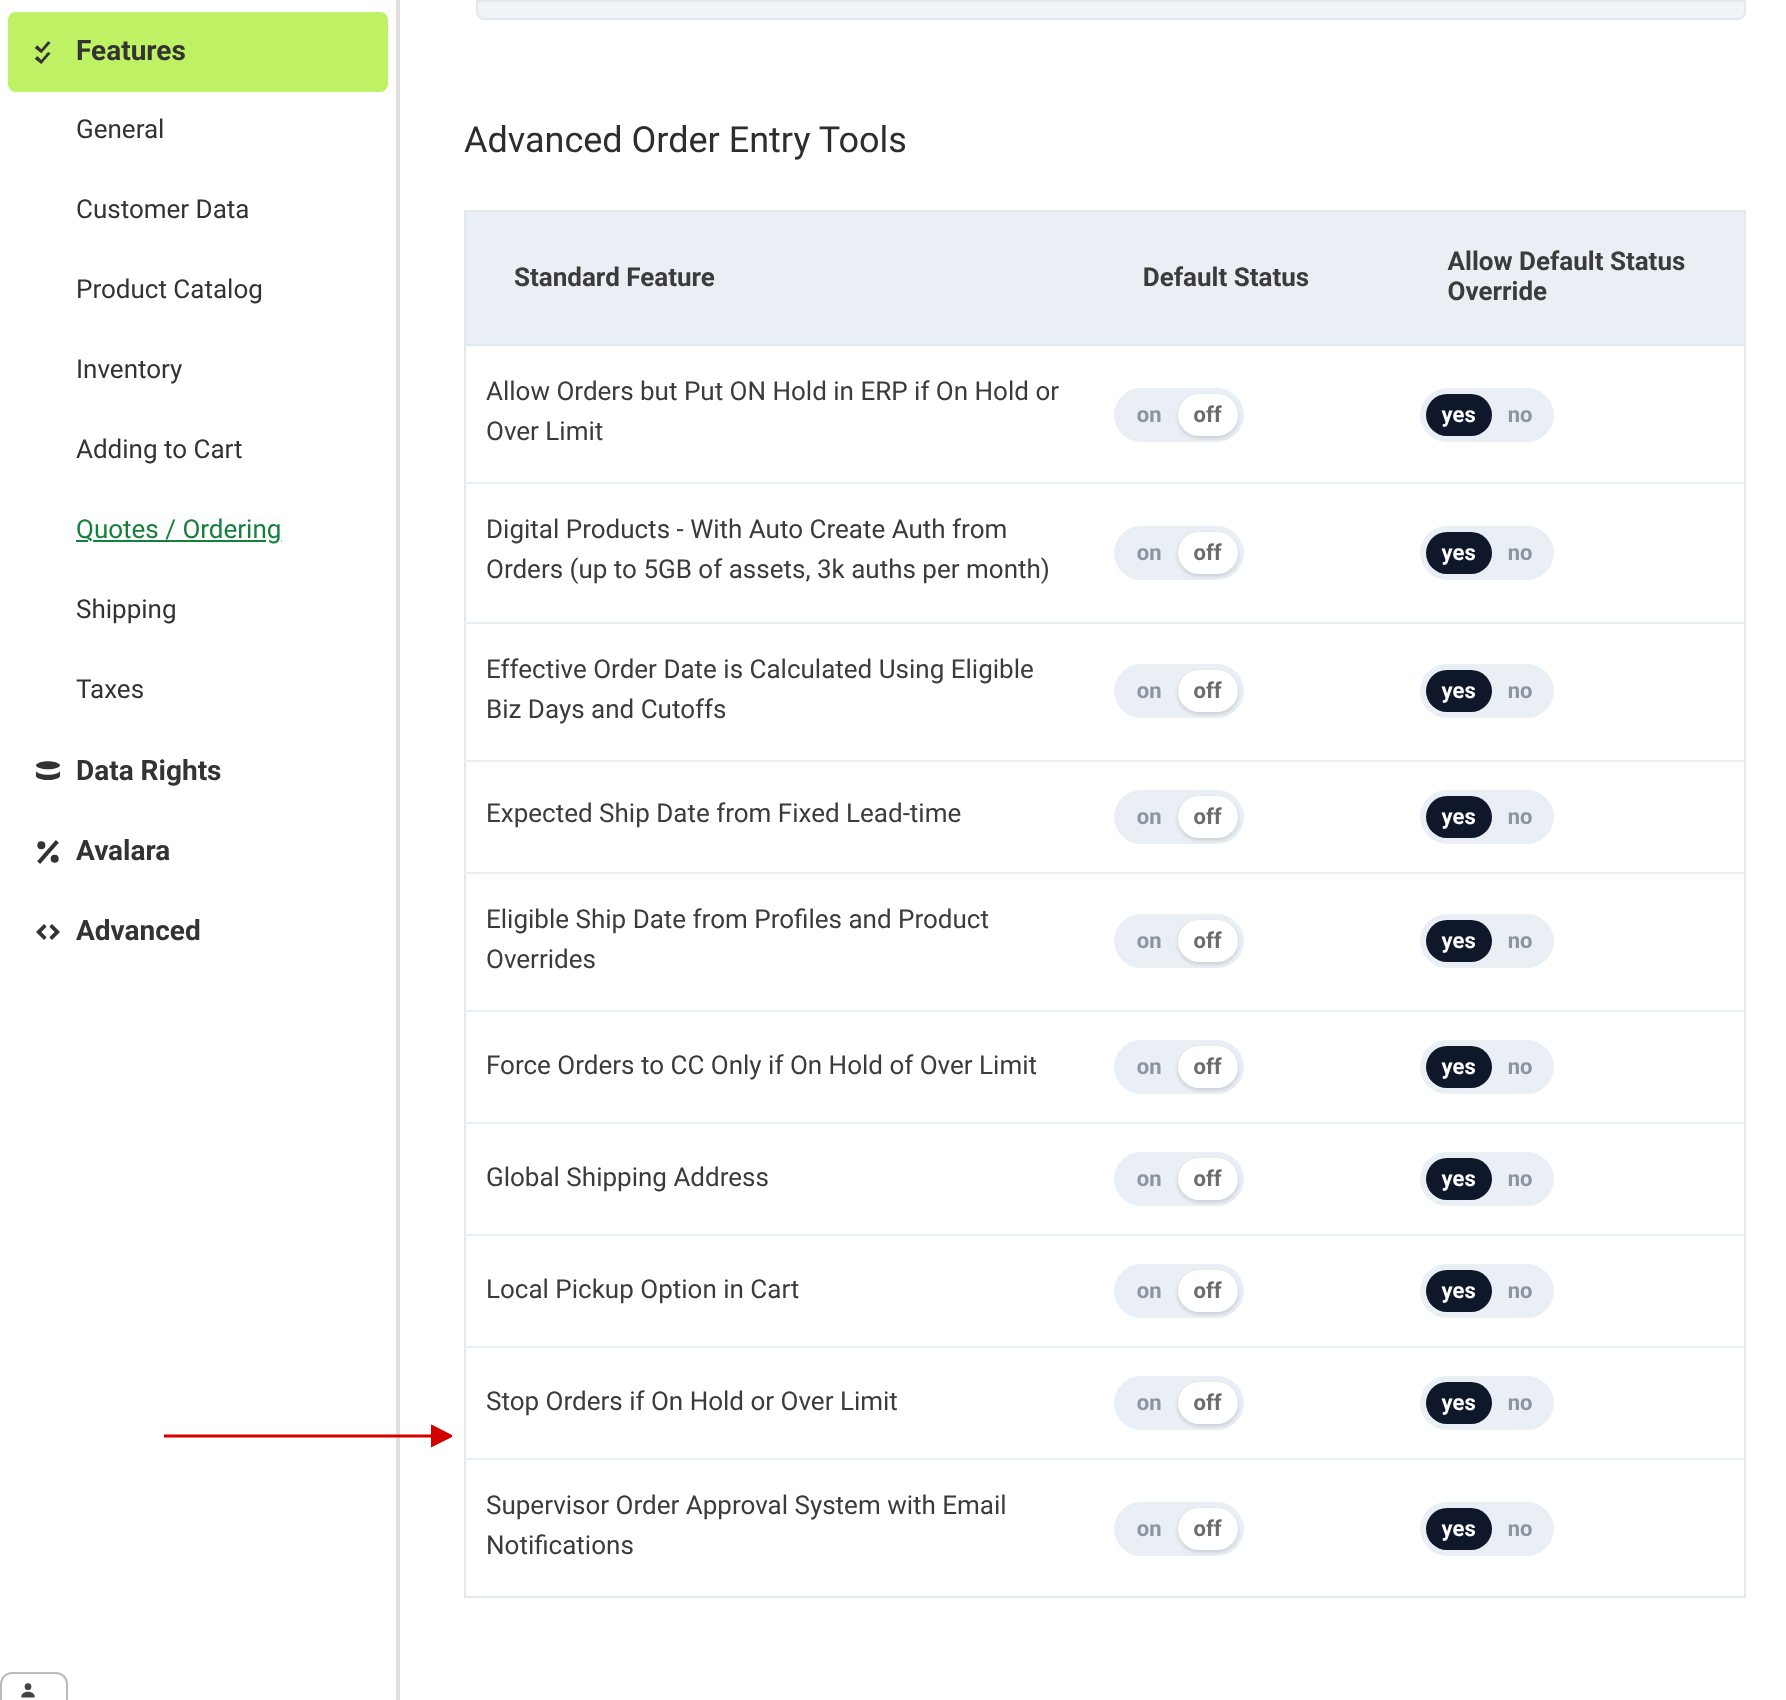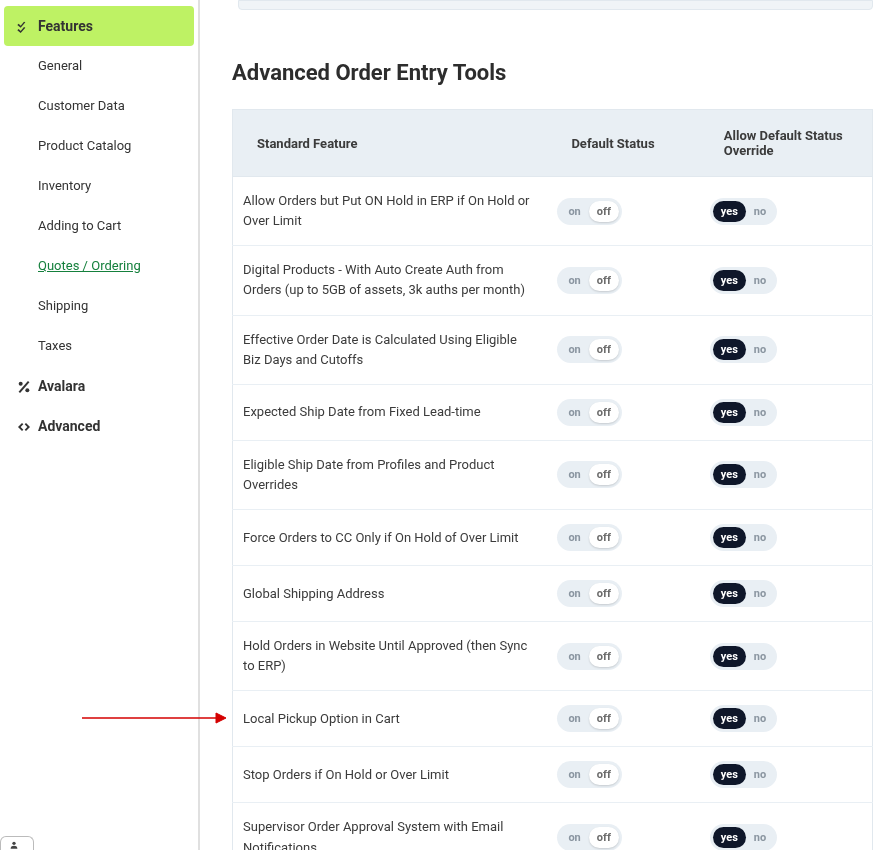--- a/index.html
+++ b/index.html
@@ -85,22 +85,22 @@
   .ghost-card {
     height: 10px;
     background: #f0f4f7;
     border: 1px solid #e1e8ee;
     border-radius: 0 0 4px 4px;
     margin-left: 6px;
     margin-right: 0;
   }
 
   h2.page-title {
-    font-size: 22px;
-    font-weight: 700;
+    font-size: 18px;
+    font-weight: 400;
     color: #2d2d2d;
     margin: 50px 0 24px 0;
   }
 
   table.feat {
     width: 100%;
     border-collapse: collapse;
     border: 1px solid #e1e8ee;
   }
   table.feat thead th {
@@ -166,20 +166,26 @@
         <span>Features</span>
       </div>
       <a class="sb-sub">General</a>
       <a class="sb-sub">Customer Data</a>
       <a class="sb-sub">Product Catalog</a>
       <a class="sb-sub">Inventory</a>
       <a class="sb-sub">Adding to Cart</a>
       <a class="sb-sub active">Quotes / Ordering</a>
       <a class="sb-sub">Shipping</a>
       <a class="sb-sub">Taxes</a>
+      <div class="sb-group">
+        <span class="sb-icon"><svg viewBox="0 0 24 24">
+            <path d="M3 7c0-1.5 4-3 9-3s9 1.5 9 3-4 3-9 3-9-1.5-9-3zm0 4c0 1.5 4 3 9 3s9-1.5 9-3v4c0 1.5-4 3-9 3s-9-1.5-9-3z"></path>
+          </svg></span>
+        <span>Data Rights</span>
+      </div>
       <div class="sb-group">
         <span class="sb-icon"><svg viewBox="0 0 24 24">
             <circle cx="7" cy="7" r="3"></circle>
             <circle cx="17" cy="17" r="3"></circle>
             <path d="M5 20L19 4" stroke="#333" stroke-width="3" fill="none"></path>
           </svg></span>
         <span>Avalara</span>
       </div>
       <div class="sb-group">
         <span class="sb-icon"><svg viewBox="0 0 24 24">
@@ -284,31 +290,20 @@
             <td><span class="toggle">
                 <span>on</span>
                 <span class="sel-white">off</span>
               </span></td>
             <td><span class="toggle">
                 <span class="sel-blue">yes</span>
                 <span>no</span>
               </span></td>
           </tr>
           <tr>
-            <td class="feature-cell">Hold Orders in Website Until Approved (then Sync to ERP)</td>
-            <td><span class="toggle">
-                <span>on</span>
-                <span class="sel-white">off</span>
-              </span></td>
-            <td><span class="toggle">
-                <span class="sel-blue">yes</span>
-                <span>no</span>
-              </span></td>
-          </tr>
-          <tr>
             <td class="feature-cell">Local Pickup Option in Cart</td>
             <td><span class="toggle">
                 <span>on</span>
                 <span class="sel-white">off</span>
               </span></td>
             <td><span class="toggle">
                 <span class="sel-blue">yes</span>
                 <span>no</span>
               </span></td>
           </tr>

